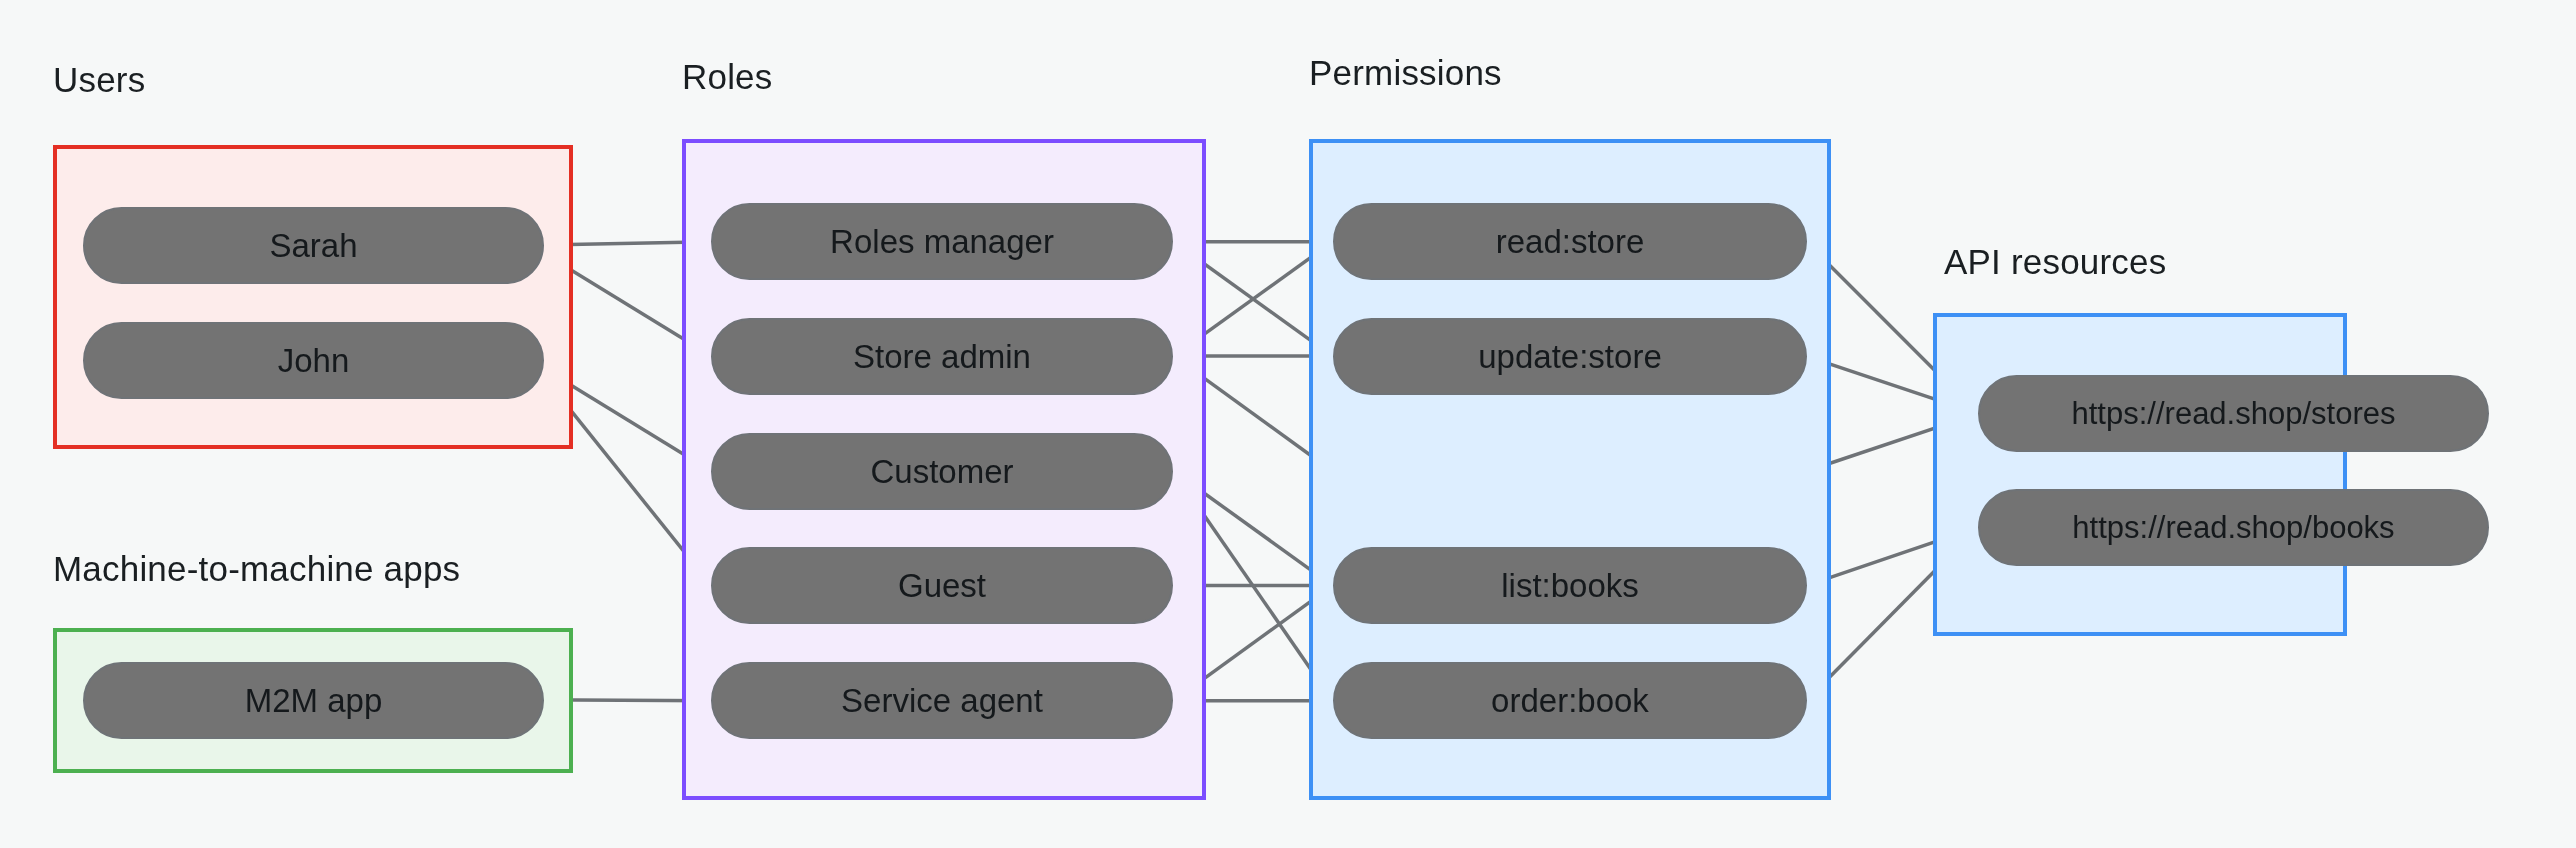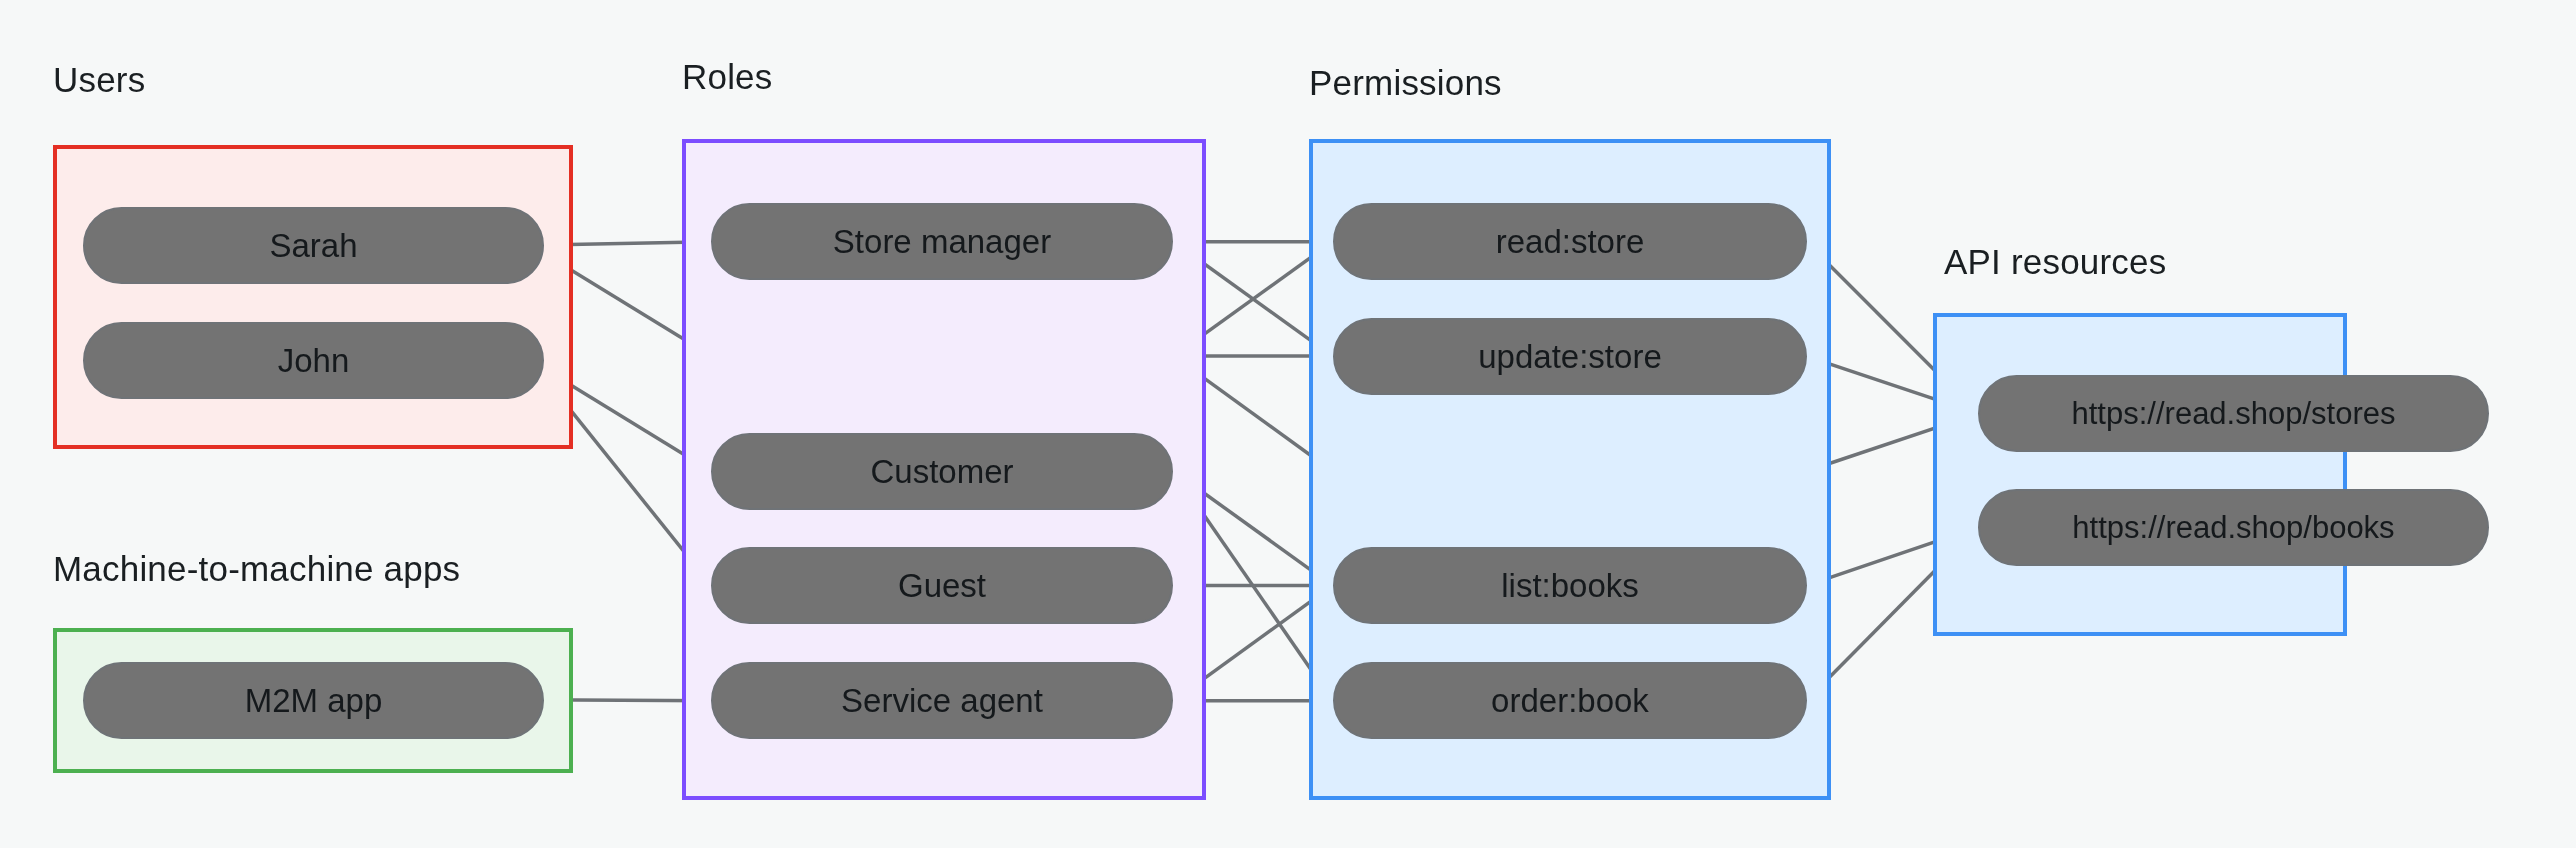--- a/index.html
+++ b/index.html
@@ -109,33 +109,36 @@
 
   <div class="group-label" style="left:53px; top:541px;text-align:center;">Machine-to-machine apps</div>
   <div class="container m2m" style="left:53px; top:620px; width:520px; height:145px;"></div>
   <div class="node" style="left:83px; top:654px; width:461px; height:77px;">
     <span>M2M app</span>
   </div>
 
   <div class="group-label" style="left:682px; top:49px;">Roles</div>
   <div class="container roles" style="left:682px; top:131px; width:524px; height:661px;"></div>
   <div class="node" style="left:711px; top:195px; width:462px; height:77px;">
-    <span>Store manager</span>
+    <span>Roles manager</span>
+  </div>
+  <div class="node" style="left:711px; top:310px; width:462px; height:77px;">
+    <span>Store admin</span>
   </div>
   <div class="node" style="left:711px; top:425px; width:462px; height:77px;">
     <span>Customer</span>
   </div>
   <div class="node" style="left:711px; top:539px; width:462px; height:77px;">
     <span>Guest</span>
   </div>
   <div class="node" style="left:711px; top:654px; width:462px; height:77px;">
     <span>Service agent</span>
   </div>
 
-  <div class="group-label" style="left:1309px; top:55px;">Permissions</div>
+  <div class="group-label" style="left:1309px; top:45px;">Permissions</div>
   <div class="container perms" style="left:1309px; top:131px; width:522px; height:661px;"></div>
   <div class="node" style="left:1333px; top:195px; width:474px; height:77px;">
     <span>read:store</span>
   </div>
   <div class="node" style="left:1333px; top:310px; width:474px; height:77px;">
     <span>update:store</span>
   </div>
   <div class="node" style="left:1333px; top:539px; width:474px; height:77px;">
     <span>list:books</span>
   </div>

